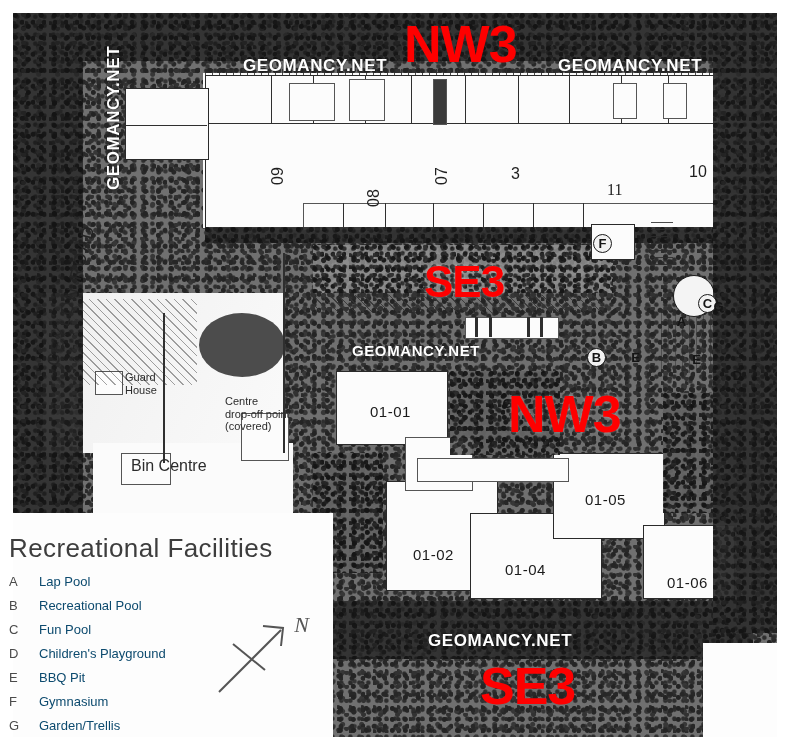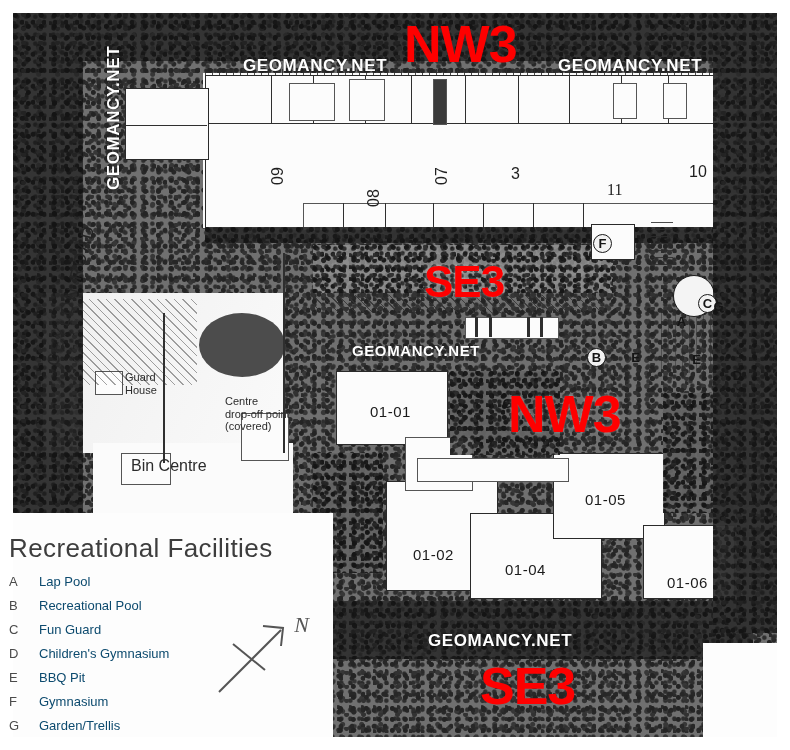--- a/index.html
+++ b/index.html
@@ -216,25 +216,25 @@
     <div class="legrow">
       <span class="legkey">A</span>
       <span class="legval">Lap Pool</span>
     </div>
     <div class="legrow">
       <span class="legkey">B</span>
       <span class="legval">Recreational Pool</span>
     </div>
     <div class="legrow">
       <span class="legkey">C</span>
-      <span class="legval">Fun Guard</span>
+      <span class="legval">Fun Pool</span>
     </div>
     <div class="legrow">
       <span class="legkey">D</span>
-      <span class="legval">Children's Gymnasium</span>
+      <span class="legval">Children's Playground</span>
     </div>
     <div class="legrow">
       <span class="legkey">E</span>
       <span class="legval">BBQ Pit</span>
     </div>
     <div class="legrow">
       <span class="legkey">F</span>
       <span class="legval">Gymnasium</span>
     </div>
     <div class="legrow">

